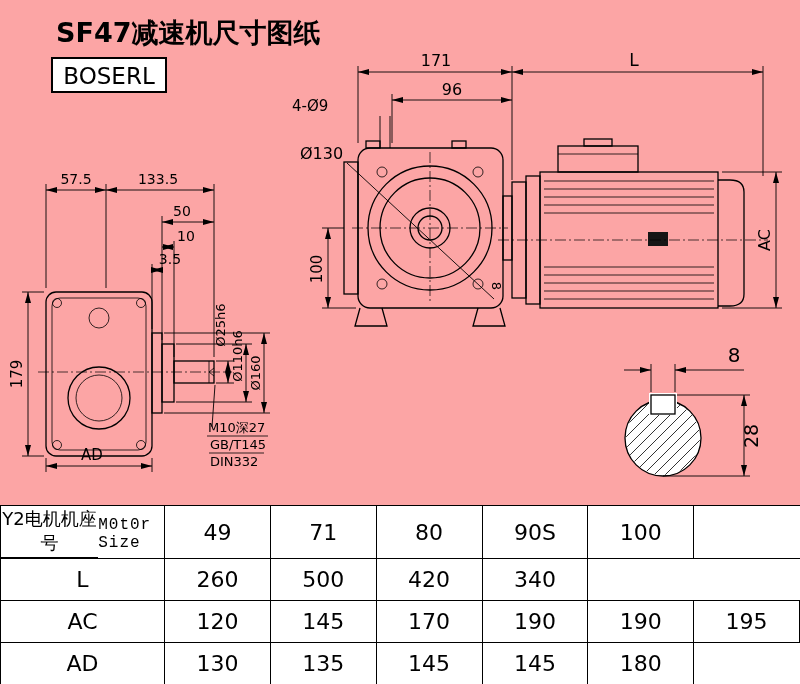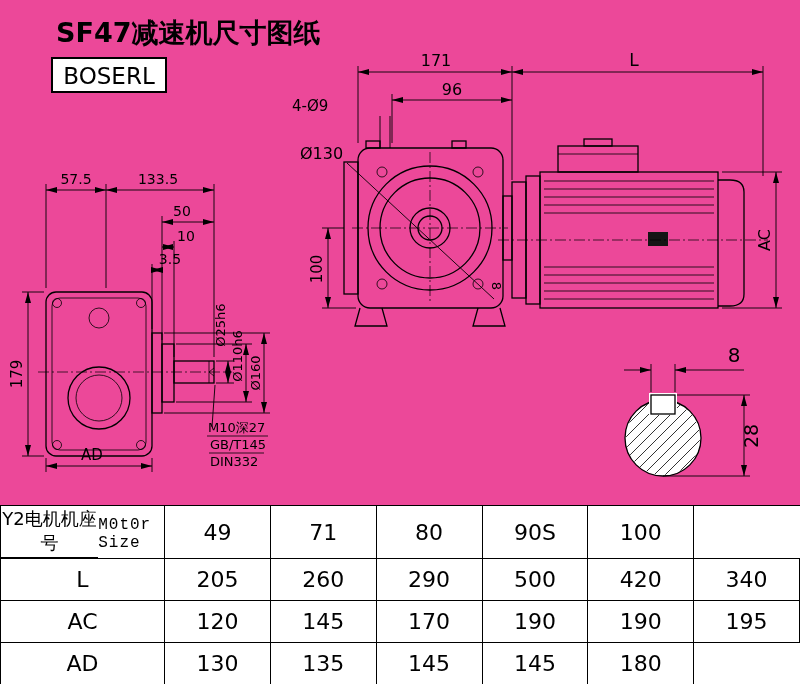--- a/index.html
+++ b/index.html
@@ -1,18 +1,18 @@
 <!DOCTYPE html>
 <html><head>
 <meta charset="utf-8">
 <style>
   * { margin:0; padding:0; box-sizing:border-box; }
   html,body { width:800px; height:684px; background:#ffffff; overflow:hidden;
               font-family:"DejaVu Sans", sans-serif; }
-  #sheet { position:relative; width:800px; height:525px; background:#ec4899; }
+  #sheet { position:relative; width:800px; height:525px; background:#fca5a5; }
 
   svg text { font-family:"DejaVu Sans", sans-serif; fill:#000; }
   .ln   { stroke:#000; stroke-width:1.3; fill:none; }
   .thin { stroke:#000; stroke-width:0.8; fill:none; }
   .cl   { stroke:#000; stroke-width:0.7; fill:none; stroke-dasharray:11 3 2 3; }
   .dim  { stroke:#000; stroke-width:0.9; fill:none; }
   .fillw{ fill:#fff; }
 
   .dim-table { position:absolute; left:0; top:505px; width:800px; height:179px;
                display:grid; grid-template-rows:53px 42px 42px 42px;
@@ -233,23 +233,21 @@
       <div class="t-en">M0t0r Size</div>
     </div>
     <div class="t-cell">49</div>
     <div class="t-cell">71</div>
     <div class="t-cell">80</div>
     <div class="t-cell">90S</div>
     <div class="t-cell">100</div>
   </div>
   <div class="t-row">
     <div class="t-cell">L</div>
-    <div class="t-cell">205</div>
     <div class="t-cell">260</div>
-    <div class="t-cell">290</div>
     <div class="t-cell">500</div>
     <div class="t-cell">420</div>
     <div class="t-cell">340</div>
   </div>
   <div class="t-row">
     <div class="t-cell">AC</div>
     <div class="t-cell">120</div>
     <div class="t-cell">145</div>
     <div class="t-cell">170</div>
     <div class="t-cell">190</div>

